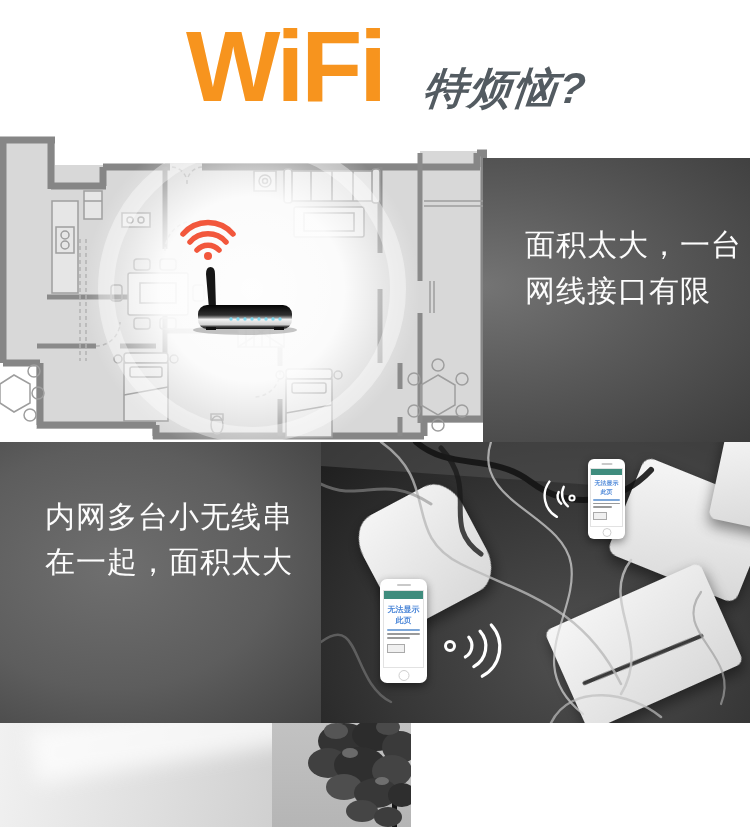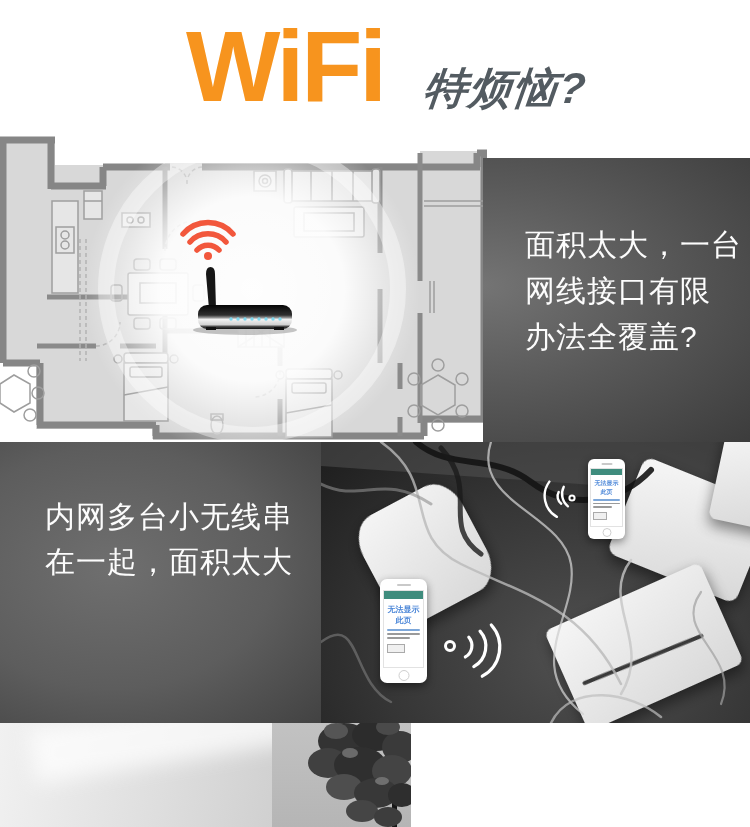--- a/index.html
+++ b/index.html
@@ -266,21 +266,20 @@
             <circle cx="266" cy="188" r="1.7"></circle>
           <circle cx="273" cy="188" r="1.7"></circle>
             <circle cx="280" cy="188" r="1.7"></circle>
         </g>
       </g>
     </svg>
     <div class="panel1">
       <div class="panel-text">
         <span class="tline">面积太大，一台</span>
         <span class="tline">网线接口有限</span>
-        <span class="tline">办法全覆盖?</span>
       </div>
     </div>
   </div>
 
   <div class="s2">
     <div class="panel2">
       <div class="panel-text">
         <span class="tline">内网多台小无线串</span>
         <span class="tline">在一起，面积太大</span>
       </div>

